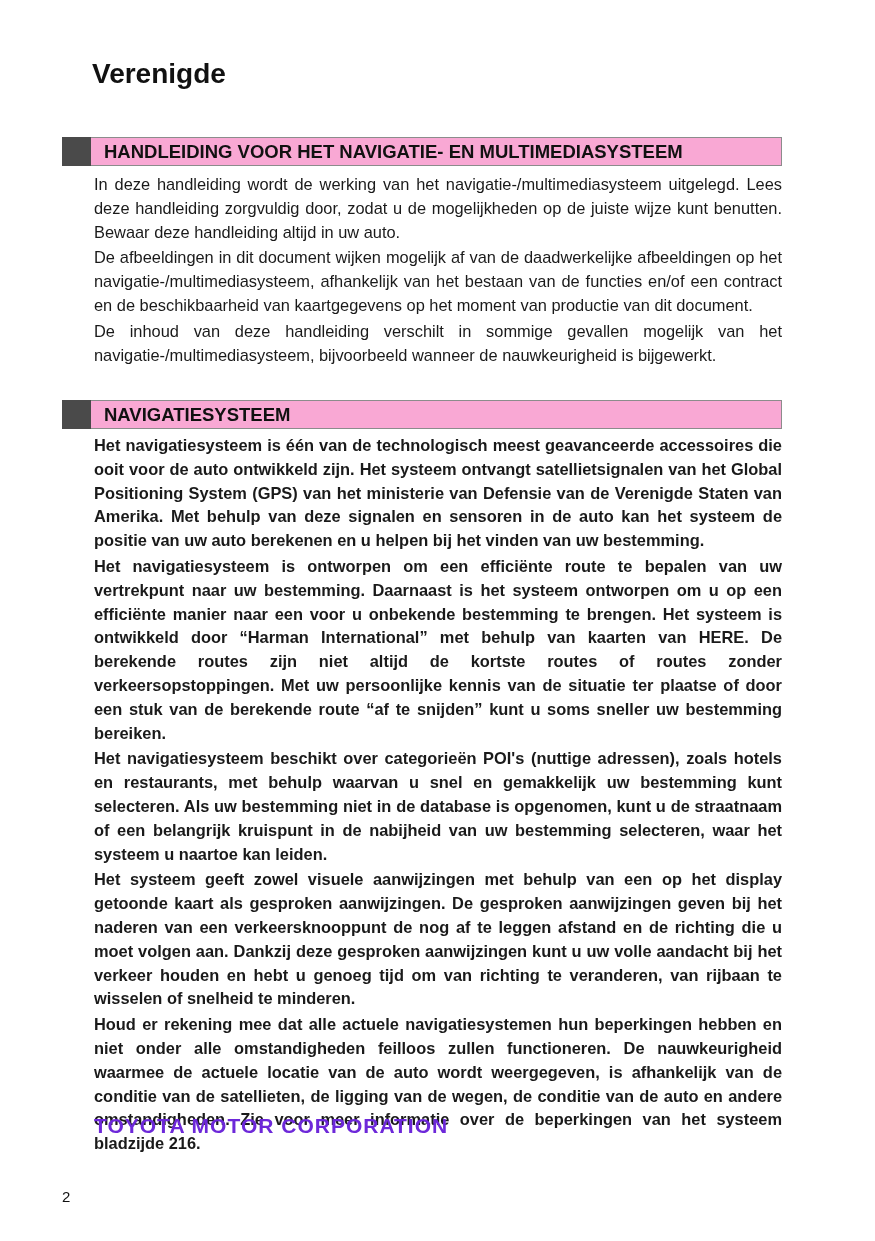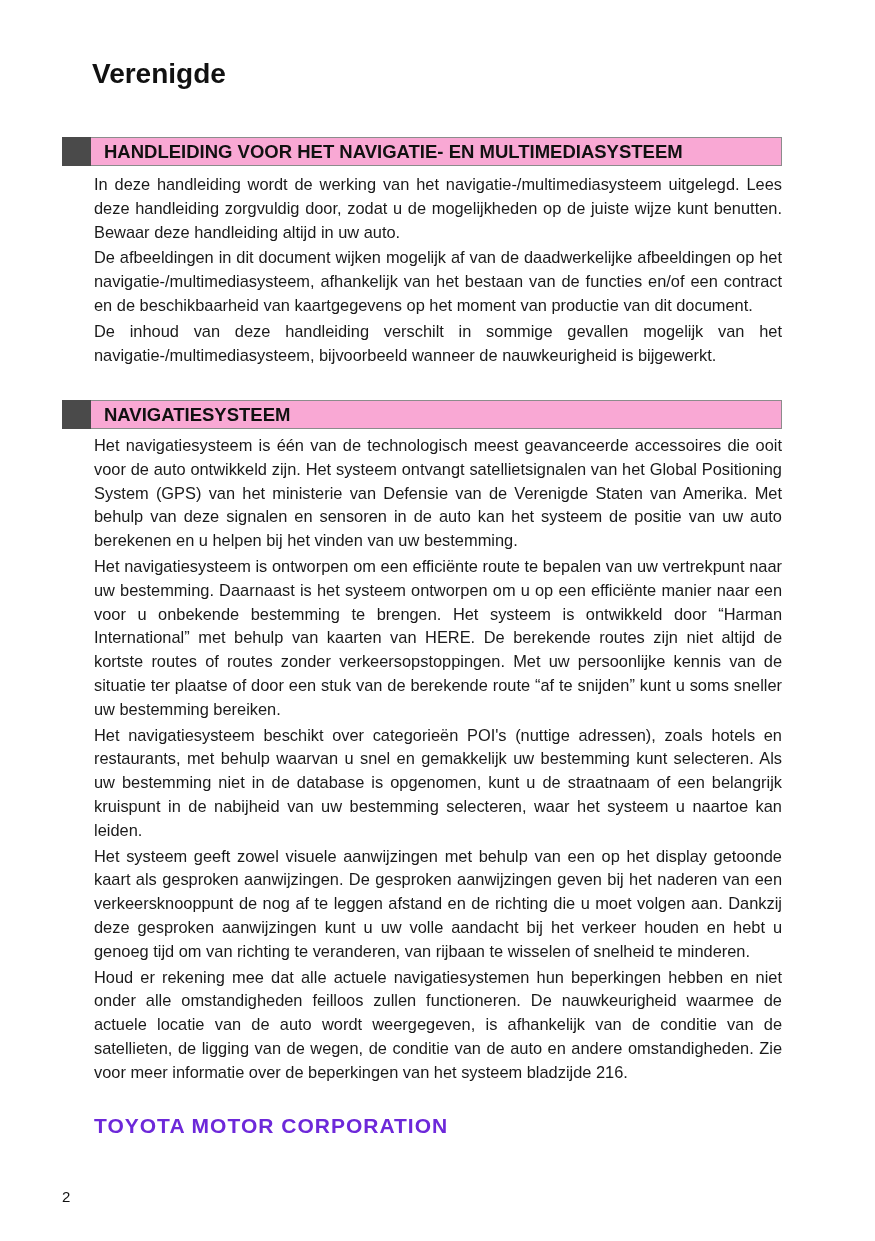--- a/index.html
+++ b/index.html
@@ -94,21 +94,21 @@
 <div class="section-body" style="top:171px;">
   <p>In deze handleiding wordt de werking van het navigatie-/multimediasysteem uitge­legd. Lees deze handleiding zorgvuldig door, zodat u de mogelijkheden op de juiste wijze kunt benutten. Bewaar deze handleiding altijd in uw auto.</p>
   <p>De afbeeldingen in dit document wijken mogelijk af van de daadwerkelijke afbeeldin­gen op het navigatie-/multimediasysteem, afhankelijk van het bestaan van de functies en/of een contract en de beschikbaarheid van kaartgegevens op het moment van pro­ductie van dit document.</p>
   <p>De inhoud van deze handleiding verschilt in sommige gevallen mogelijk van het navigatie-/multimediasysteem, bijvoorbeeld wanneer de nauwkeurigheid is bijgewerkt.</p>
 </div>
 
 <div class="section-header" style="top:400px;">
   <div class="marker"></div>
   <span class="label">NAVIGATIESYSTEEM</span>
 </div>
-<div class="section-body" style="top:432px;">
+<div class="section-body" style="top:432px;font-weight:bold;">
   <p>Het navigatiesysteem is één van de technologisch meest geavanceerde accessoires die ooit voor de auto ontwikkeld zijn. Het systeem ontvangt satellietsignalen van het Global Positioning System (GPS) van het ministerie van Defensie van de Verenigde Staten van Amerika. Met behulp van deze signalen en sensoren in de auto kan het systeem de positie van uw auto berekenen en u helpen bij het vinden van uw bestemming.</p>
   <p>Het navigatiesysteem is ontworpen om een efficiënte route te bepalen van uw vertrekpunt naar uw bestemming. Daarnaast is het systeem ontworpen om u op een efficiënte manier naar een voor u onbekende bestemming te brengen. Het systeem is ontwikkeld door “Har­man International” met behulp van kaarten van HERE. De berekende routes zijn niet altijd de kortste routes of routes zonder verkeersopstoppingen. Met uw persoonlijke kennis van de situatie ter plaatse of door een stuk van de berekende route “af te snijden” kunt u soms sneller uw bestemming bereiken.</p>
   <p>Het navigatiesysteem beschikt over categorieën POI's (nuttige adressen), zoals hotels en restaurants, met behulp waarvan u snel en gemakkelijk uw bestemming kunt selecteren. Als uw bestemming niet in de database is opgenomen, kunt u de straatnaam of een be­langrijk kruispunt in de nabijheid van uw bestemming selecteren, waar het systeem u naartoe kan leiden.</p>
   <p>Het systeem geeft zowel visuele aanwijzingen met behulp van een op het display getoon­de kaart als gesproken aanwijzingen. De gesproken aanwijzingen geven bij het naderen van een verkeersknooppunt de nog af te leggen afstand en de richting die u moet volgen aan. Dankzij deze gesproken aanwijzingen kunt u uw volle aandacht bij het verkeer hou­den en hebt u genoeg tijd om van richting te veranderen, van rijbaan te wisselen of snel­heid te minderen.</p>
   <p>Houd er rekening mee dat alle actuele navigatiesystemen hun beperkingen hebben en niet onder alle omstandigheden feilloos zullen functioneren. De nauwkeurigheid waarmee de actuele locatie van de auto wordt weergegeven, is afhankelijk van de conditie van de satellieten, de ligging van de wegen, de conditie van de auto en andere omstandigheden. Zie voor meer informatie over de beperkingen van het systeem bladzijde 216.</p>
 </div>
 
 <div class="company">TOYOTA MOTOR CORPORATION</div>
 <div class="page-number">2</div>
 

